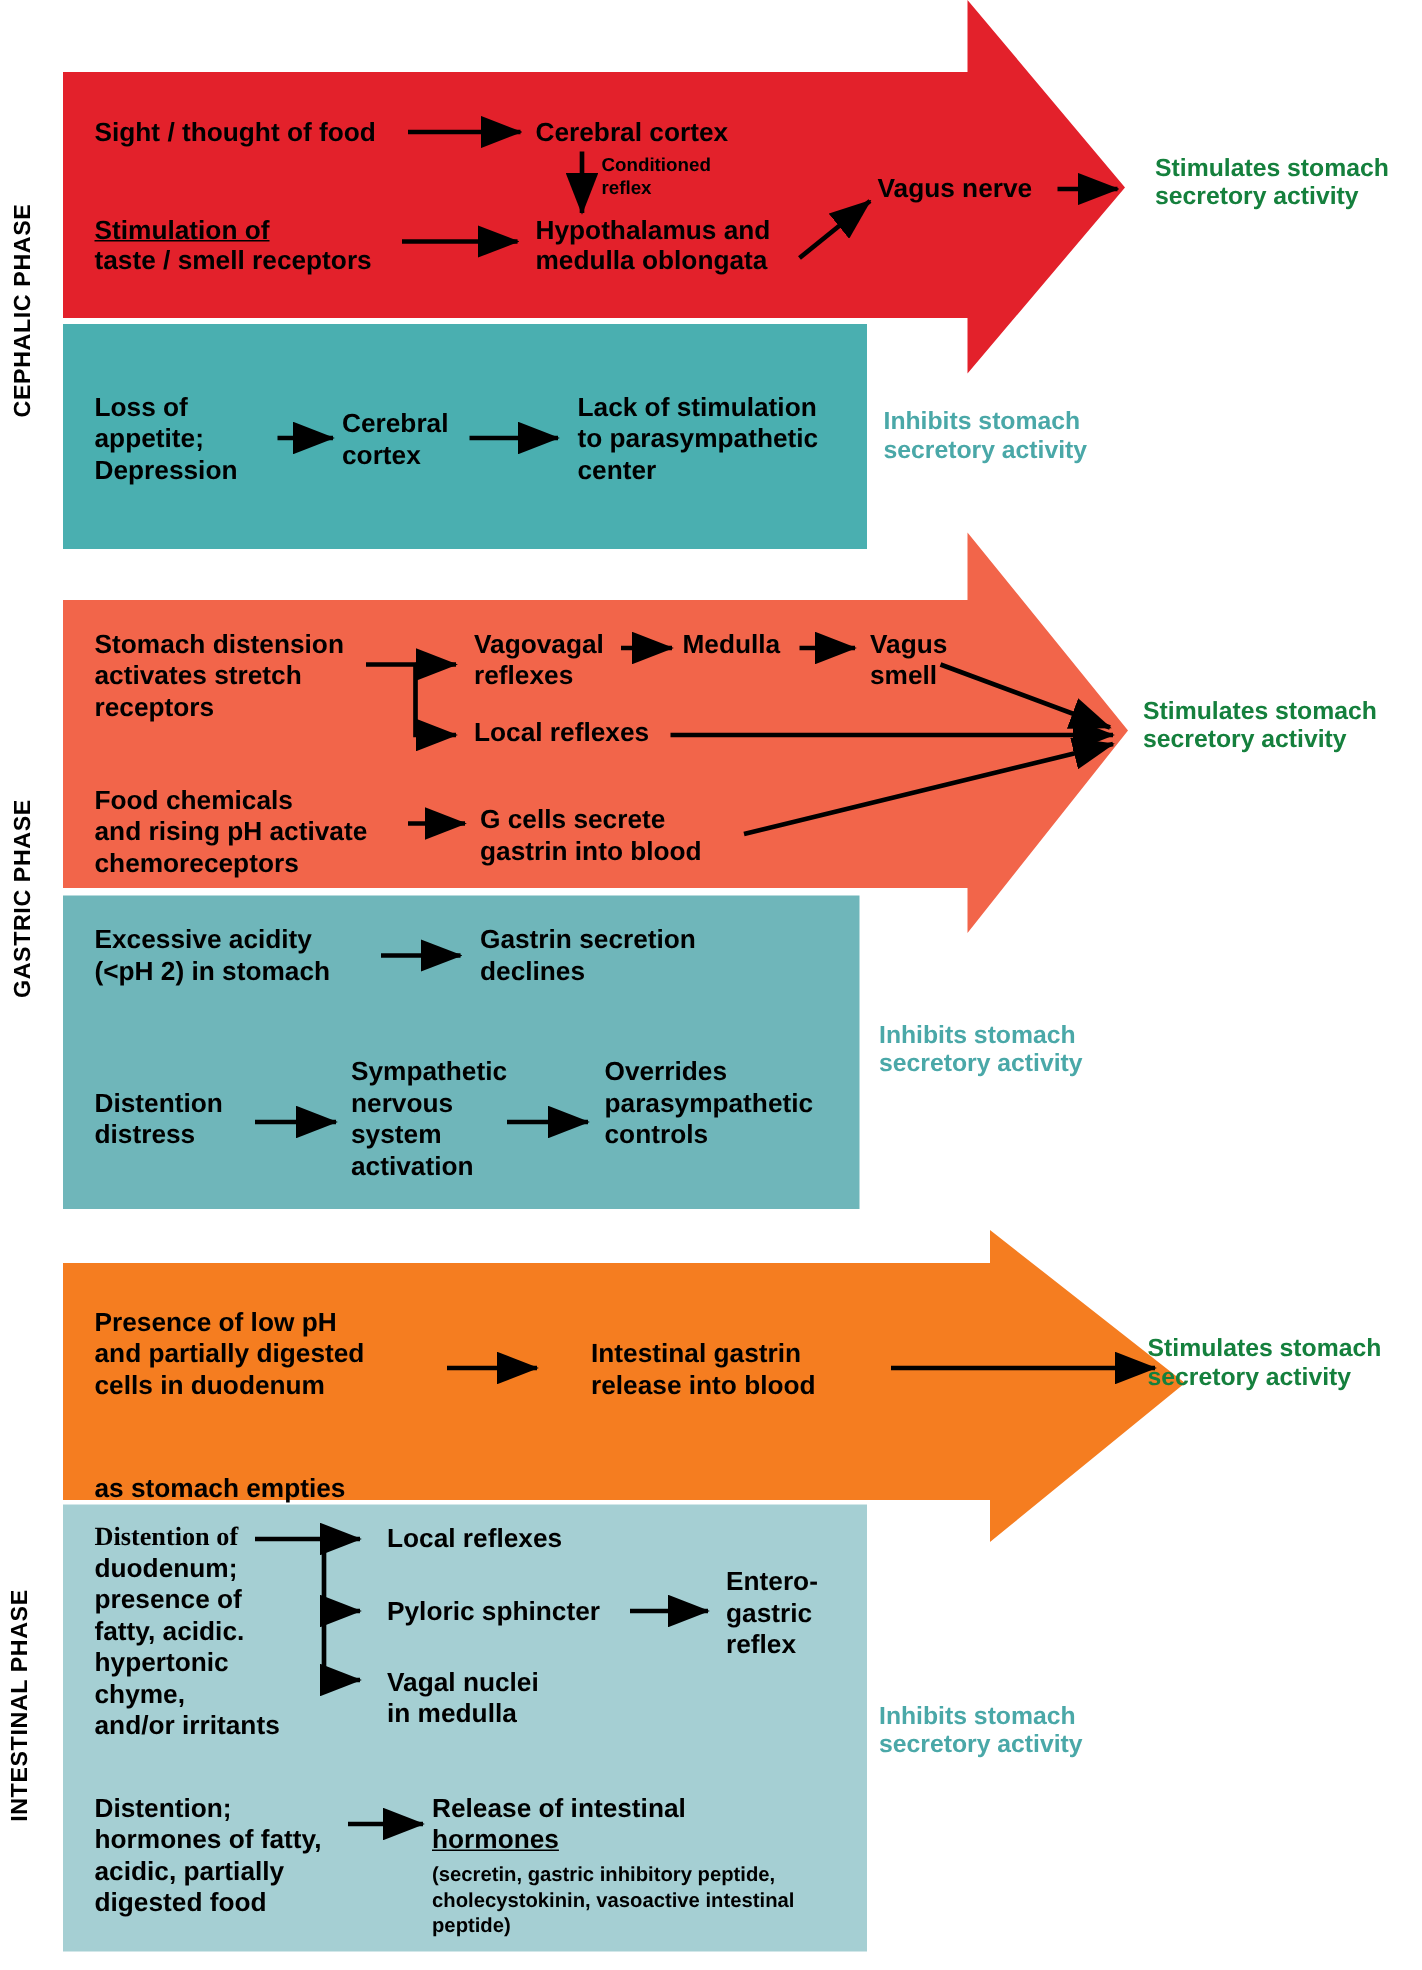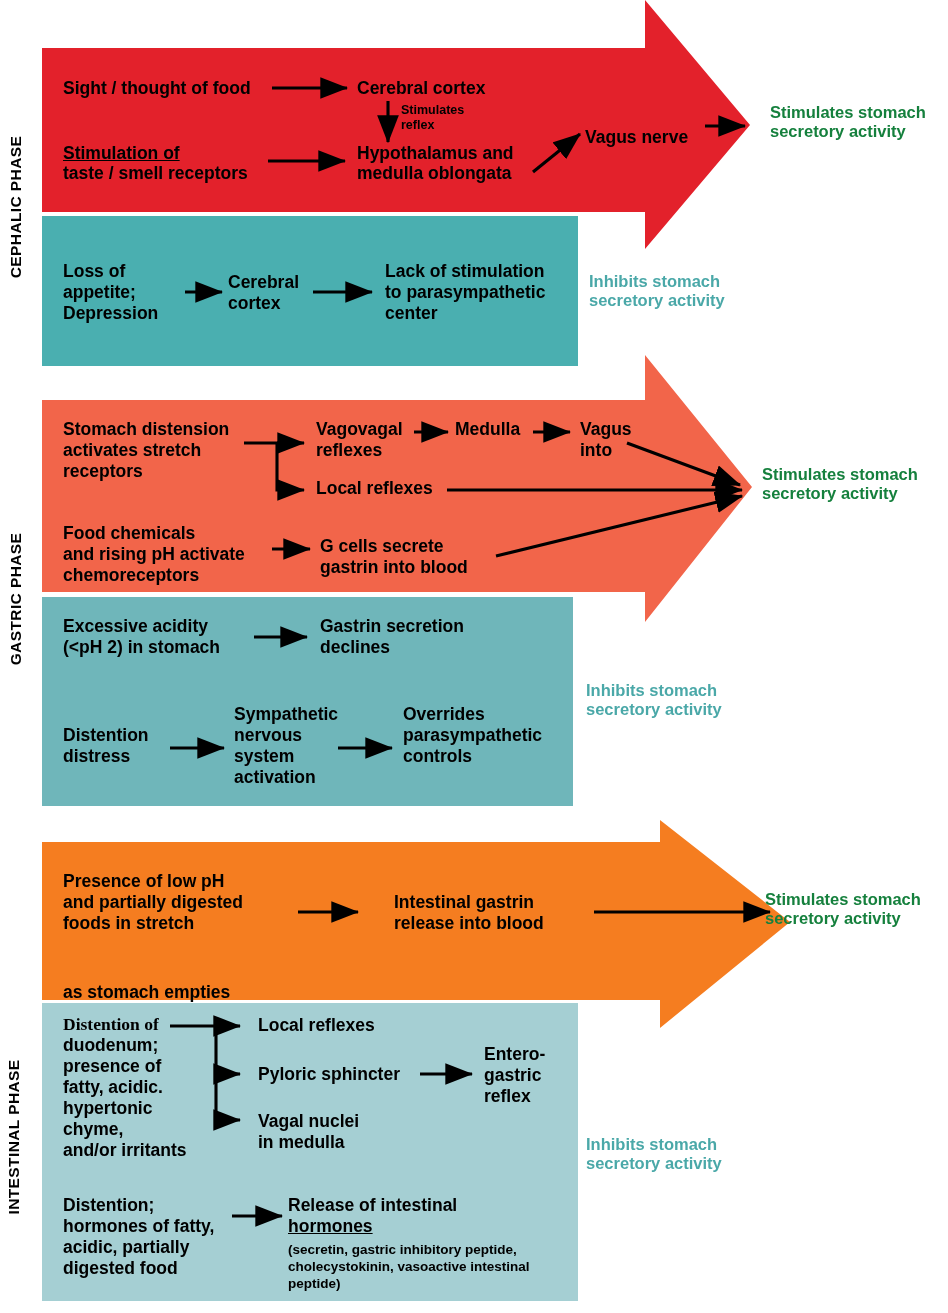--- a/index.html
+++ b/index.html
@@ -106,27 +106,27 @@
   </svg>
 
   <div class="phase-label" style="left:-64px; top:198px; width:160px; transform:rotate(-90deg);">CEPHALIC PHASE</div>
 
   <div class="phase-label" style="left:-64px; top:590px; width:160px; transform:rotate(-90deg);">GASTRIC PHASE</div>
 
   <div class="phase-label" style="left:-76px; top:1128px; width:180px; transform:rotate(-90deg);">INTESTINAL PHASE</div>
 
   <div class="txt s18" style="left:63px; top:79px;">Sight / thought of food</div>
   <div class="txt s18" style="left:357px; top:79px;">Cerebral cortex</div>
-  <div class="txt s12" style="left:401px; top:103px;">Stimulates</div>
+  <div class="txt s12" style="left:401px; top:103px;">Conditioned</div>
   <div class="txt s12" style="left:401px; top:118px;">reflex</div>
   <div class="txt s18" style="left:63px; top:144px;text-decoration:underline;">Stimulation of</div>
   <div class="txt s18" style="left:63px; top:164px;">taste / smell receptors</div>
   <div class="txt s18" style="left:357px; top:144px;">Hypothalamus and</div>
   <div class="txt s18" style="left:357px; top:164px;">medulla oblongata</div>
-  <div class="txt s18" style="left:585px; top:116px;margin-top:12px;">Vagus nerve</div>
+  <div class="txt s18" style="left:585px; top:116px;">Vagus nerve</div>
 
   <div class="side stim" style="left:770px; top:103px; white-space:pre;">Stimulates stomach
 secretory activity</div>
 
   <div class="txt s18" style="left:63px; top:262px;">Loss of</div>
   <div class="txt s18" style="left:63px; top:283px;">appetite;</div>
   <div class="txt s18" style="left:63px; top:304px;">Depression</div>
   <div class="txt s18" style="left:228px; top:273px;">Cerebral</div>
   <div class="txt s18" style="left:228px; top:294px;">cortex</div>
   <div class="txt s18" style="left:385px; top:262px;">Lack of stimulation</div>
@@ -137,21 +137,21 @@
 secretory activity</div>
 
   <div class="txt s18" style="left:63px; top:420px;">Stomach distension</div>
   <div class="txt s18" style="left:63px; top:441px;">activates stretch</div>
   <div class="txt s18" style="left:63px; top:462px;">receptors</div>
 
   <div class="txt s18" style="left:316px; top:420px;">Vagovagal</div>
   <div class="txt s18" style="left:316px; top:441px;">reflexes</div>
   <div class="txt s18" style="left:455px; top:420px;">Medulla</div>
   <div class="txt s18" style="left:580px; top:420px;">Vagus</div>
-  <div class="txt s18" style="left:580px; top:441px;">into</div>
+  <div class="txt s18" style="left:580px; top:441px;">smell</div>
   <div class="txt s18" style="left:316px; top:479px;">Local reflexes</div>
 
   <div class="txt s18" style="left:63px; top:524px;">Food chemicals</div>
   <div class="txt s18" style="left:63px; top:545px;">and rising pH activate</div>
   <div class="txt s18" style="left:63px; top:566px;">chemoreceptors</div>
   <div class="txt s18" style="left:320px; top:537px;">G cells secrete</div>
   <div class="txt s18" style="left:320px; top:558px;">gastrin into blood</div>
 
   <div class="side stim" style="left:762px; top:465px; white-space:pre;">Stimulates stomach
 secretory activity</div>
@@ -169,21 +169,21 @@
   <div class="txt s18" style="left:234px; top:768px;">activation</div>
   <div class="txt s18" style="left:403px; top:705px;">Overrides</div>
   <div class="txt s18" style="left:403px; top:726px;">parasympathetic</div>
   <div class="txt s18" style="left:403px; top:747px;">controls</div>
 
   <div class="side inhib" style="left:586px; top:681px; white-space:pre;">Inhibits stomach
 secretory activity</div>
 
   <div class="txt s18" style="left:63px; top:872px;">Presence of low pH</div>
   <div class="txt s18" style="left:63px; top:893px;">and partially digested</div>
-  <div class="txt s18" style="left:63px; top:914px;">foods in stretch</div>
+  <div class="txt s18" style="left:63px; top:914px;">cells in duodenum</div>
   <div class="txt s18" style="left:63px; top:983px;">as stomach empties</div>
   <div class="txt s18" style="left:394px; top:893px;">Intestinal gastrin</div>
   <div class="txt s18" style="left:394px; top:914px;">release into blood</div>
 
   <div class="side stim" style="left:765px; top:890px; white-space:pre;">Stimulates stomach
 secretory activity</div>
 
   <div class="txt s18" style="left:63px; top:1015px;font-family:Liberation Serif, serif;">Distention of</div>
   <div class="txt s18" style="left:63px; top:1036px;">duodenum;</div>
   <div class="txt s18" style="left:63px; top:1057px;">presence of</div>

